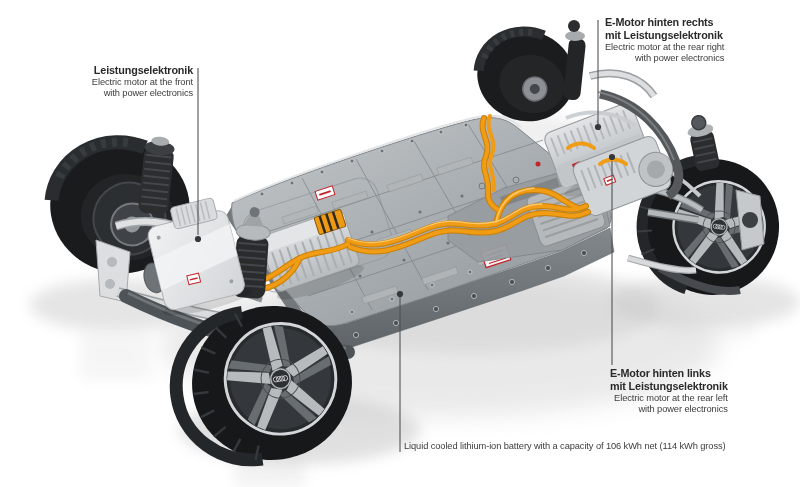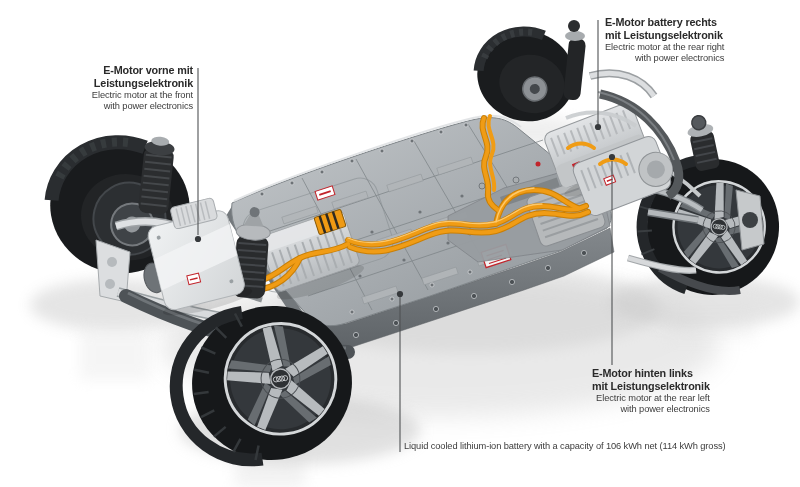--- a/index.html
+++ b/index.html
@@ -4,21 +4,21 @@
 <style>
   html,body{margin:0;padding:0;background:#fff;}
   #stage{position:relative;width:800px;height:487px;background:#ffffff;overflow:hidden;
          font-family:"Liberation Sans",sans-serif;}
   #chassis-svg{position:absolute;left:0;top:0;}
   .callout{position:absolute;z-index:5;}
   .de{font-size:10.8px;font-weight:700;line-height:13px;color:#2a2a2a;letter-spacing:-0.15px;white-space:nowrap;}
   .en{font-size:9.3px;font-weight:400;line-height:11px;color:#3c3c3c;letter-spacing:-0.1px;white-space:nowrap;text-align:right;}
   #label-front{left:0;top:64px;width:193px;text-align:right;}
   #label-rear-right{left:605px;top:16px;}
-  #label-rear-left{left:592px;top:367px;}
+  #label-rear-left{left:610px;top:367px;}
   #label-battery{left:404px;top:441px;}
   #label-battery .de{font-size:10.6px;letter-spacing:-0.25px;}
 </style>
 </head>
 <body>
 
 <div id="stage">
 
 <svg id="chassis-svg" width="800" height="487" viewBox="0 0 800 487">
   <defs>
@@ -440,28 +440,27 @@
   </g>
   <g fill="#36393c">
     <circle cx="198" cy="239" r="3.1"></circle>
     <circle cx="598" cy="127" r="3.1"></circle>
     <circle cx="612" cy="157" r="3.1"></circle>
     <circle cx="400" cy="294" r="3.1"></circle>
   </g>
 </svg>
 
   <div class="callout" id="label-front">
-    <div class="de">E-Motor vorne mit</div>
     <div class="de">Leistungselektronik</div>
     <div class="en">Electric motor at the front</div>
     <div class="en">with power electronics</div>
   </div>
 
   <div class="callout" id="label-rear-right">
-    <div class="de">E-Motor battery rechts</div>
+    <div class="de">E-Motor hinten rechts</div>
     <div class="de">mit Leistungselektronik</div>
     <div class="en">Electric motor at the rear right</div>
     <div class="en">with power electronics</div>
   </div>
 
   <div class="callout" id="label-rear-left">
     <div class="de">E-Motor hinten links</div>
     <div class="de">mit Leistungselektronik</div>
     <div class="en">Electric motor at the rear left</div>
     <div class="en">with power electronics</div>

